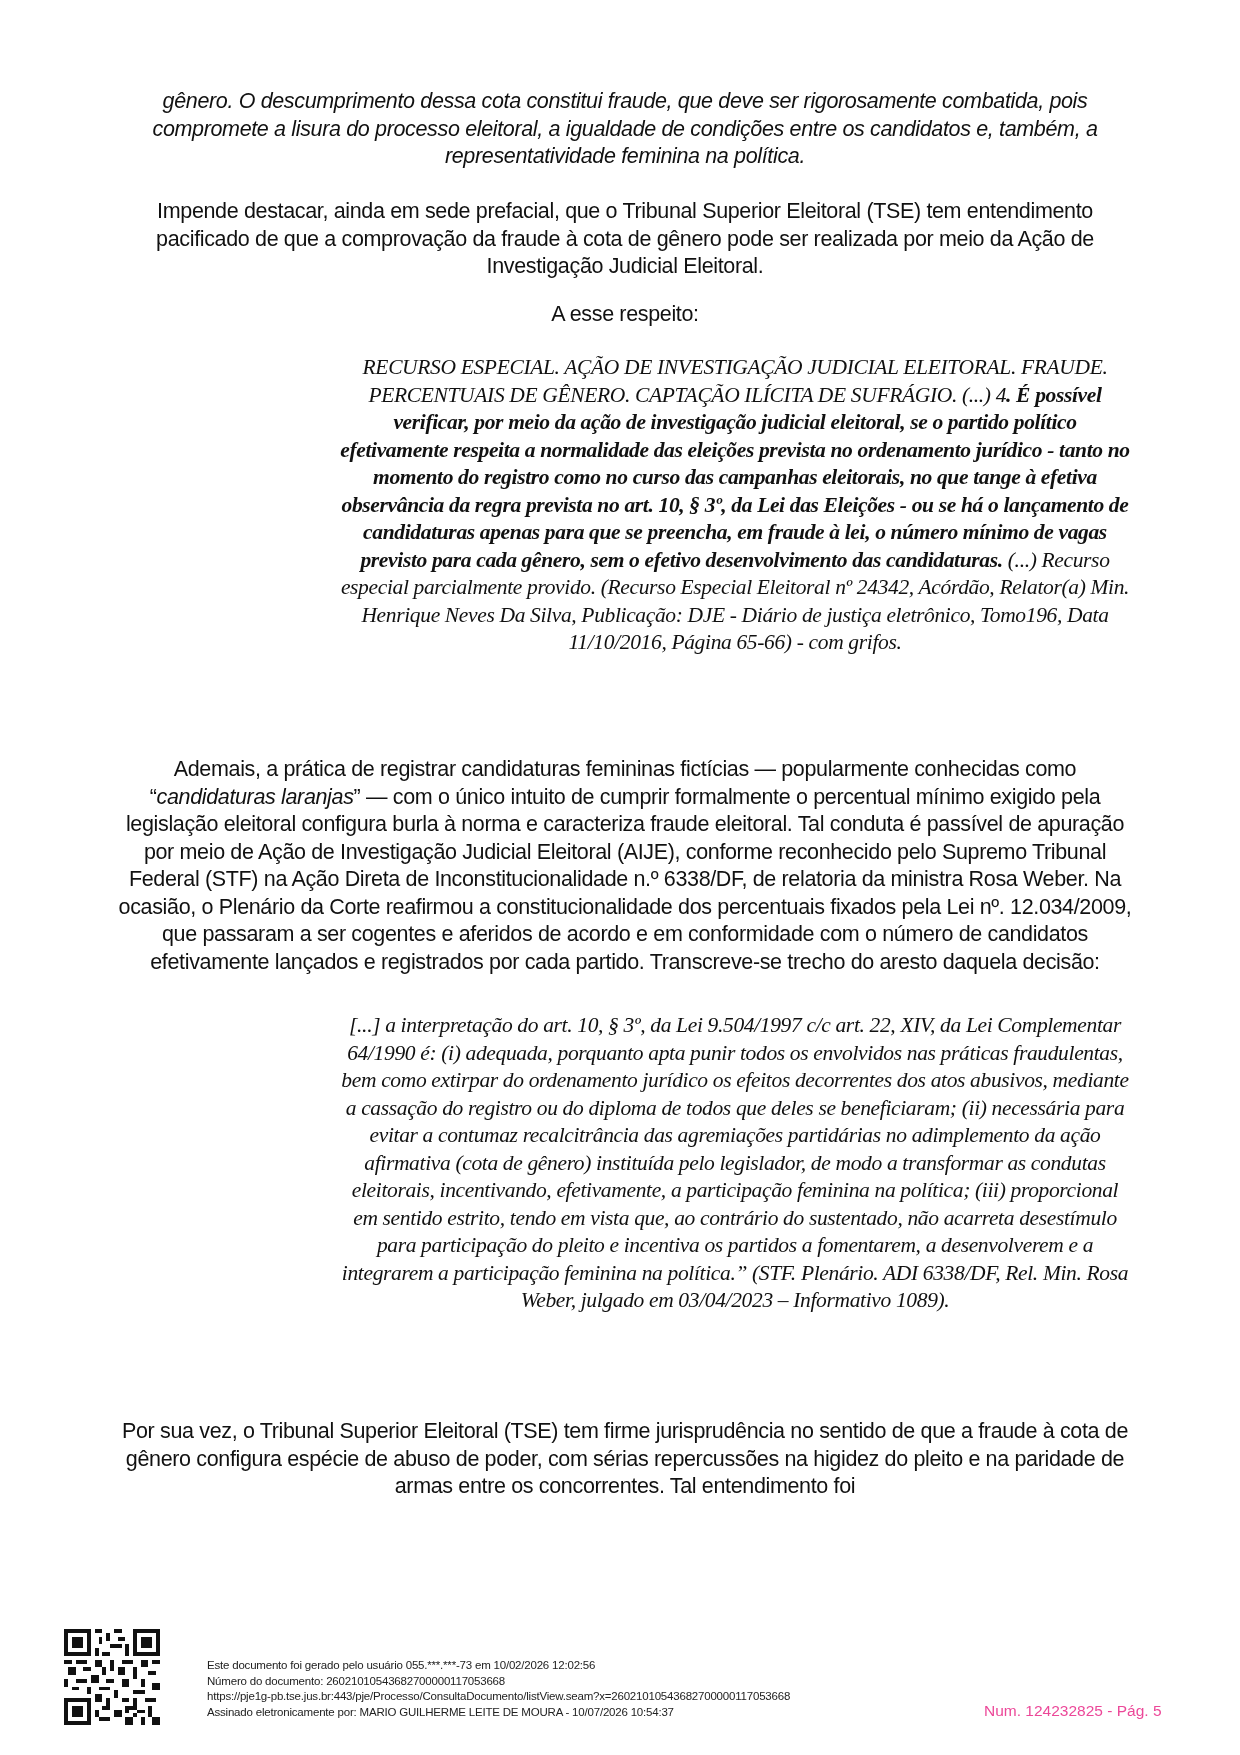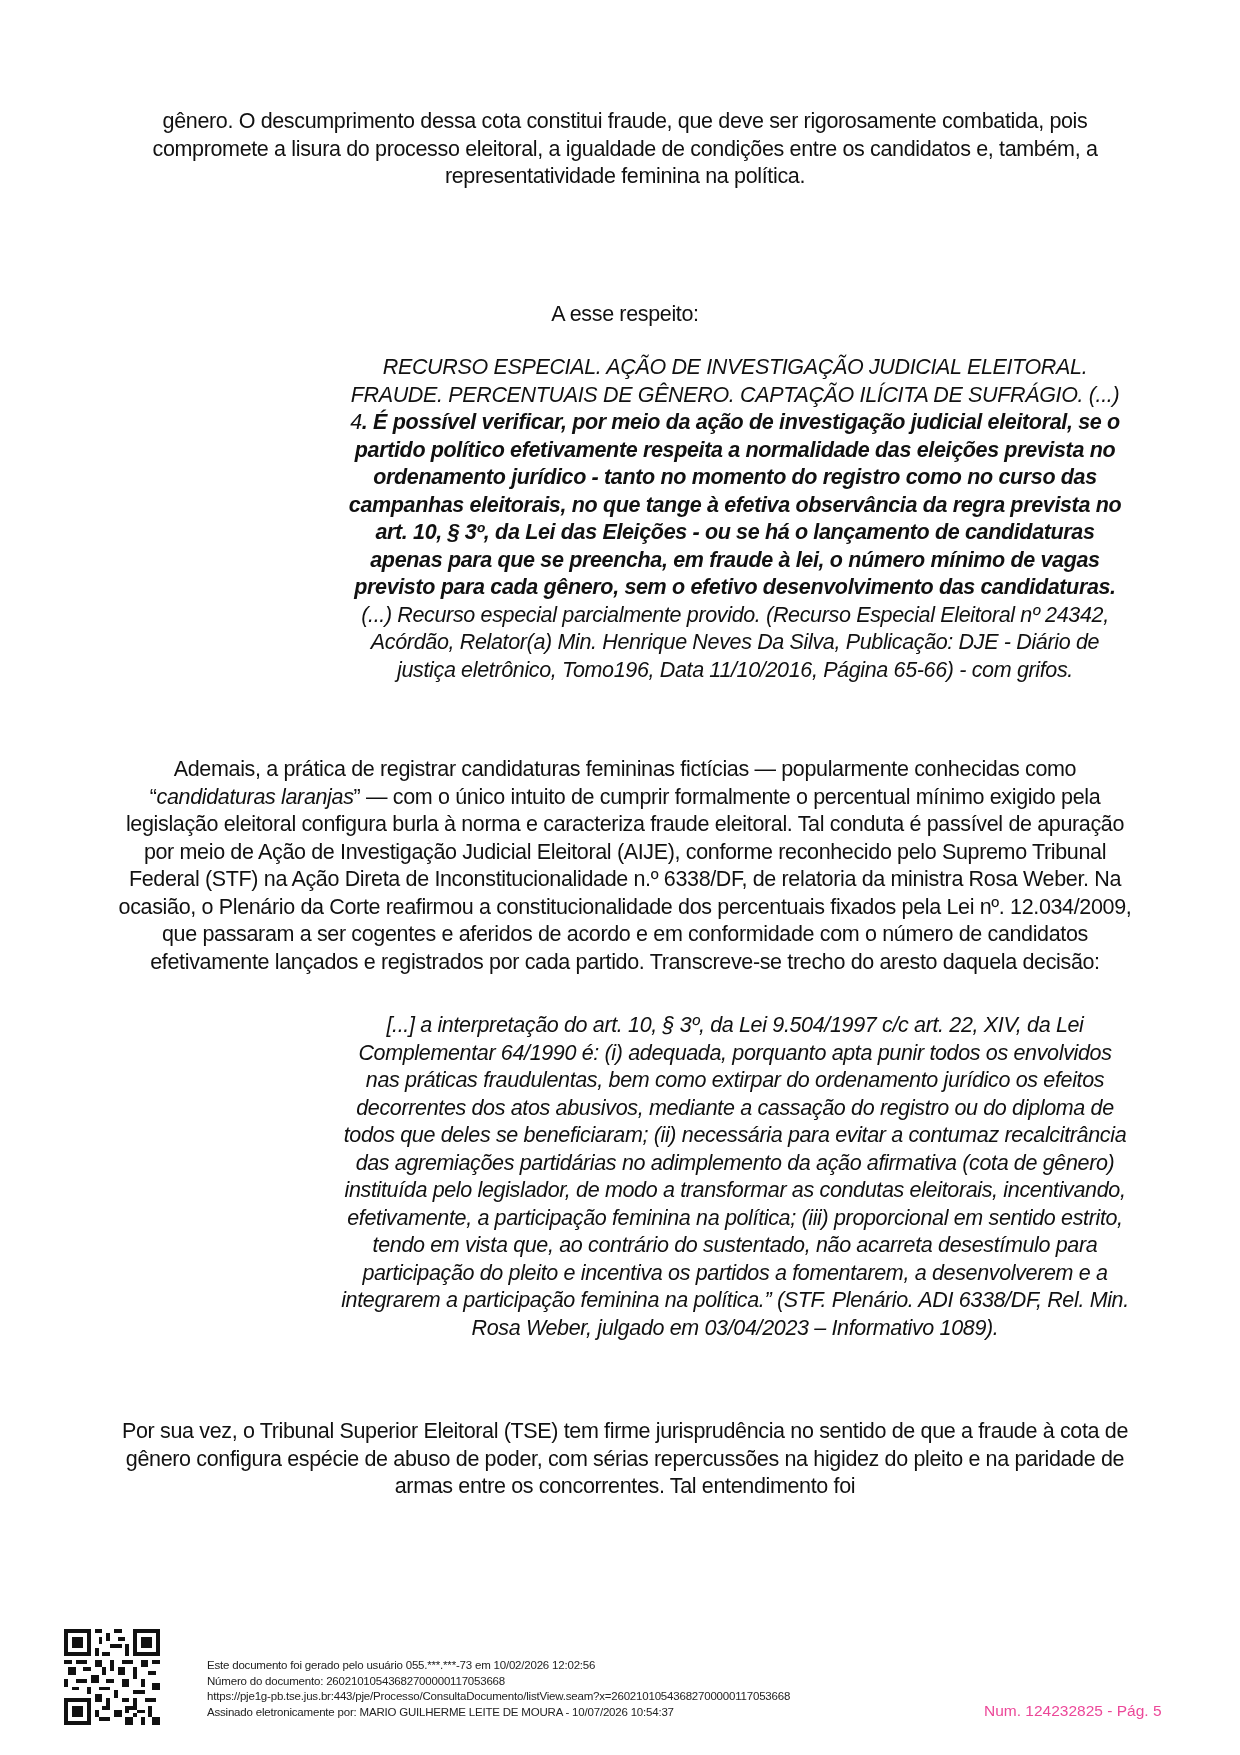--- a/index.html
+++ b/index.html
@@ -35,25 +35,26 @@
     .quote {
       position: absolute;
       left: 340px;
       width: 790px;
       text-align: center;
       font-size: 21.5px;
       line-height: 27.5px;
       font-style: italic;
       letter-spacing: -0.35px;
       margin: 0;
+      font-family: Liberation Serif, serif;
     }
     .quote b {
       font-weight: bold;
     }
-    #p1 { top: 108px; }
+    #p1 { top: 88px; font-style: italic; }
     #p2 { top: 198px; }
     #p3 { top: 301px; text-align: center; }
     #q1 { top: 354px; }
     #p4 { top: 756px; }
     #q2 { top: 1012px; }
     #p5 { top: 1418px; }
 
     .footer {
       position: absolute;
       left: 0;
@@ -87,20 +88,21 @@
       white-space: nowrap;
     }
   </style>
 </head>
 <body>
 
 <div class="page">
 
   <p class="para" id="p1">gênero. O descumprimento dessa cota constitui fraude, que deve ser rigorosamente combatida, pois compromete a lisura do processo eleitoral, a igualdade de condições entre os candidatos e, também, a representatividade feminina na política.</p>
 
+  <p class="para" id="p2">Impende destacar, ainda em sede prefacial, que o Tribunal Superior Eleitoral (TSE) tem entendimento pacificado de que a comprovação da fraude à cota de gênero pode ser realizada por meio da Ação de Investigação Judicial Eleitoral.</p>
 
   <p class="para" id="p3">A esse respeito:</p>
 
   <p class="quote" id="q1"><span>RECURSO ESPECIAL. AÇÃO DE INVESTIGAÇÃO JUDICIAL ELEITORAL. FRAUDE. PERCENTUAIS DE GÊNERO. CAPTAÇÃO ILÍCITA DE SUFRÁGIO. (...) 4</span><b>. É possível verificar, por meio da ação de investigação judicial eleitoral, se o partido político efetivamente respeita a normalidade das eleições prevista no ordenamento jurídico - tanto no momento do registro como no curso das campanhas eleitorais, no que tange à efetiva observância da regra prevista no art. 10, § 3º, da Lei das Eleições - ou se há o lançamento de candidaturas apenas para que se preencha, em fraude à lei, o número mínimo de vagas previsto para cada gênero, sem o efetivo desenvolvimento das candidaturas.</b><span> (...) Recurso especial parcialmente provido. (Recurso Especial Eleitoral nº 24342, Acórdão, Relator(a) Min. Henrique Neves Da Silva, Publicação: DJE - Diário de justiça eletrônico, Tomo196, Data 11/10/2016, Página 65-66) - com grifos.</span></p>
 
   <p class="para" id="p4"><span>Ademais, a prática de registrar candidaturas femininas fictícias — popularmente conhecidas como “</span><i>candidaturas laranjas</i><span>” — com o único intuito de cumprir formalmente o percentual mínimo exigido pela legislação eleitoral configura burla à norma e caracteriza fraude eleitoral. Tal conduta é passível de apuração por meio de Ação de Investigação Judicial Eleitoral (AIJE), conforme reconhecido pelo Supremo Tribunal Federal (STF) na Ação Direta de Inconstitucionalidade n.º 6338/DF, de relatoria da ministra Rosa Weber. Na ocasião, o Plenário da Corte reafirmou a constitucionalidade dos percentuais fixados pela Lei nº. 12.034/2009, que passaram a ser cogentes e aferidos de acordo e em conformidade com o número de candidatos efetivamente lançados e registrados por cada partido. Transcreve-se trecho do aresto daquela decisão:</span></p>
 
   <p class="quote" id="q2">[...] a interpretação do art. 10, § 3º, da Lei 9.504/1997 c/c art. 22, XIV, da Lei Complementar 64/1990 é: (i) adequada, porquanto apta punir todos os envolvidos nas práticas fraudulentas, bem como extirpar do ordenamento jurídico os efeitos decorrentes dos atos abusivos, mediante a cassação do registro ou do diploma de todos que deles se beneficiaram; (ii) necessária para evitar a contumaz recalcitrância das agremiações partidárias no adimplemento da ação afirmativa (cota de gênero) instituída pelo legislador, de modo a transformar as condutas eleitorais, incentivando, efetivamente, a participação feminina na política; (iii) proporcional em sentido estrito, tendo em vista que, ao contrário do sustentado, não acarreta desestímulo para participação do pleito e incentiva os partidos a fomentarem, a desenvolverem e a integrarem a participação feminina na política.” (STF. Plenário. ADI 6338/DF, Rel. Min. Rosa Weber, julgado em 03/04/2023 – Informativo 1089).</p>
 
   <p class="para" id="p5">Por sua vez, o Tribunal Superior Eleitoral (TSE) tem firme jurisprudência no sentido de que a fraude à cota de gênero configura espécie de abuso de poder, com sérias repercussões na higidez do pleito e na paridade de armas entre os concorrentes. Tal entendimento foi</p>

